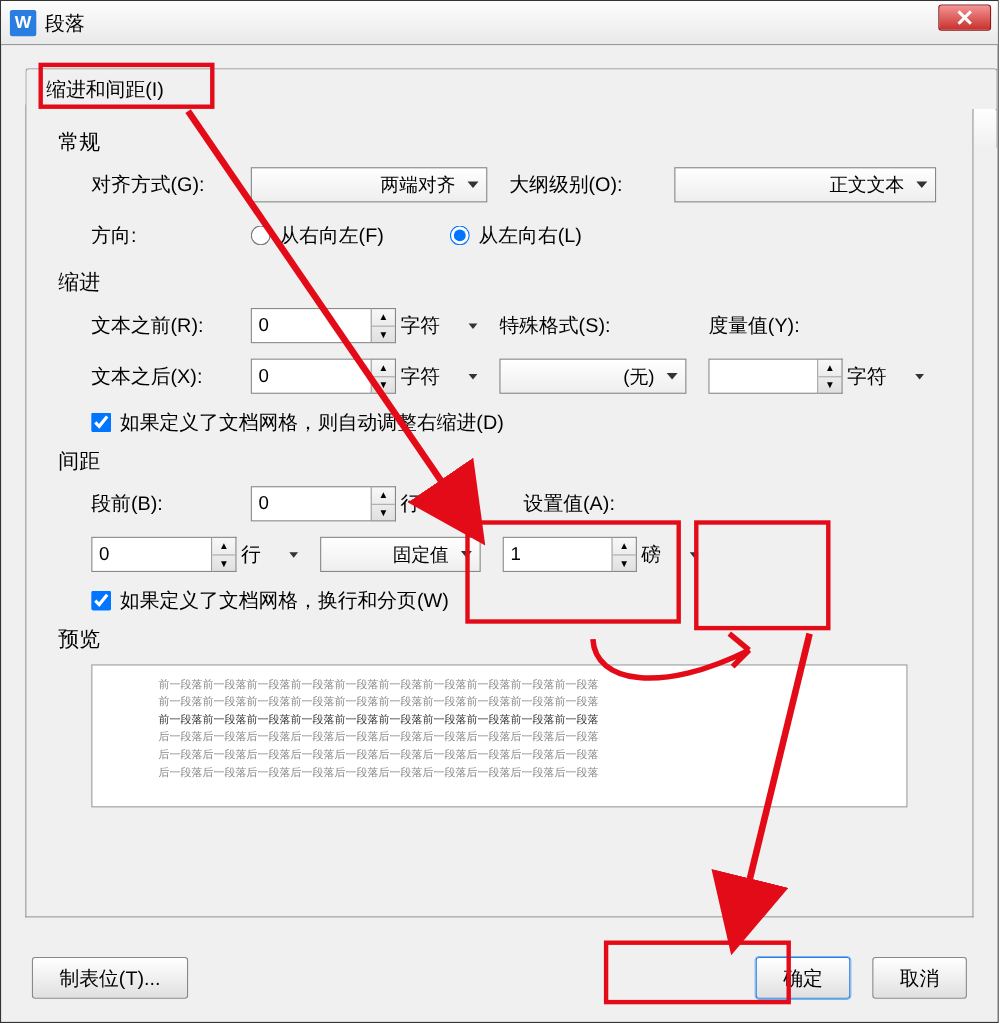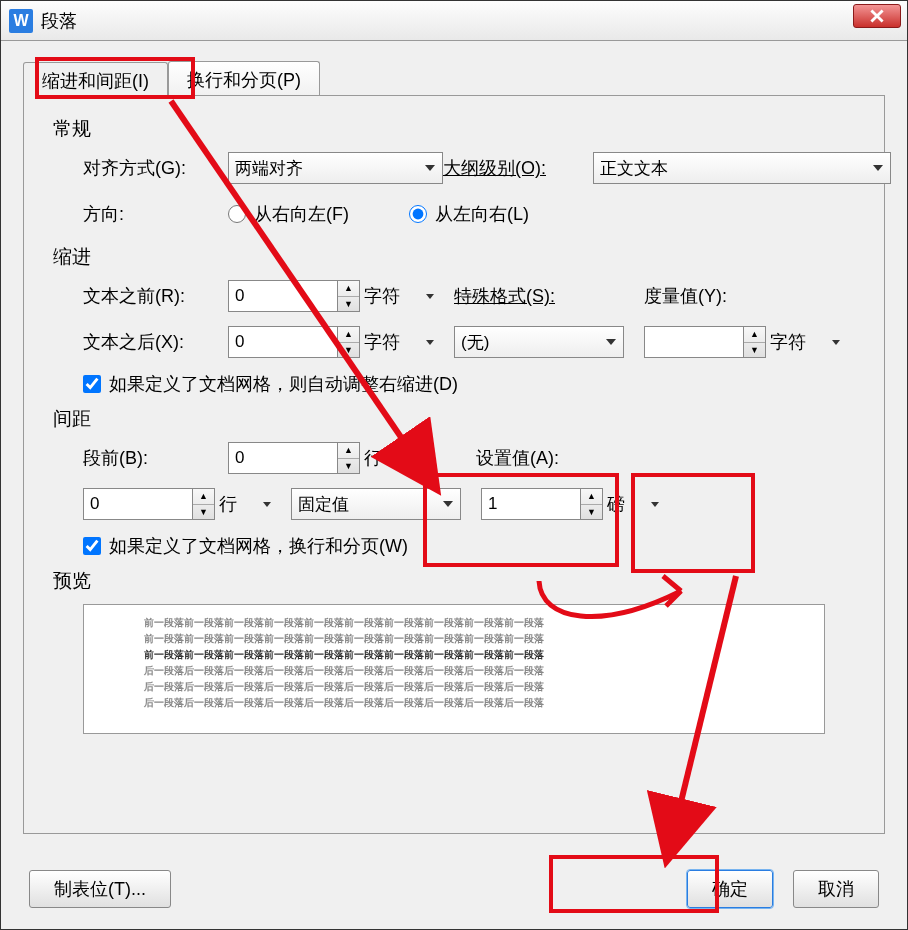--- a/index.html
+++ b/index.html
@@ -3,46 +3,46 @@
 <meta charset="utf-8">
 <style>
   *{box-sizing:border-box;margin:0;padding:0;}
   body{width:908px;height:930px;background:#d4d0c8;font-family:'Microsoft YaHei','SimSun',sans-serif;font-size:18px;color:#000;}
   .window{position:relative;width:908px;height:930px;background:#f0f0f0;border:1px solid #333;}
   .titlebar{height:40px;background:linear-gradient(to bottom,#fdfdfd,#e9e9e9);border-bottom:1px solid #999;display:flex;align-items:center;padding:0 8px;position:relative;}
   .titlebar .logo{width:24px;height:24px;background:#2a7de1;color:#fff;display:flex;align-items:center;justify-content:center;font-weight:bold;font-size:16px;border-radius:2px;margin-right:8px;font-family:Arial;}
   .titlebar .title{flex:1;}
   .titlebar .close-btn{position:absolute;right:6px;top:3px;width:48px;height:24px;background:linear-gradient(to bottom,#f39595,#c9302c);border:1px solid #8b1a1a;border-radius:3px;display:flex;align-items:center;justify-content:center;}
   .titlebar .close-btn svg{width:14px;height:14px;}
-  .tabs{display:flex;margin:20px 0 0 22px;}
+  .tabs{display:flex;margin:20px 0 0 22px;flex-direction:column;}
   .tab{padding:6px 18px;background:linear-gradient(to bottom,#fff,#f0f0f0);border:1px solid #999;border-bottom:none;border-top-left-radius:3px;border-top-right-radius:3px;margin-right:0;cursor:pointer;}
   .tab.active{background:#f0f0f0;position:relative;z-index:2;top:1px;}
   .tab-border-under{border-bottom:1px solid #999;position:absolute;left:22px;right:22px;top:94px;z-index:1;}
   .body-area{position:absolute;left:22px;right:22px;top:95px;bottom:95px;background:#f0f0f0;border:1px solid #999;border-top:none;padding:12px 29px;}
   .section-label{font-size:19px;margin:8px 0 10px 0;}
   .row{display:flex;align-items:center;margin:0 0 14px 30px;height:32px;}
   .lbl{min-width:145px;}
-  .lbl2{min-width:150px;text-decoration:underline;}
-  select,input.text{height:32px;border:1px solid #888;background:linear-gradient(to bottom,#fff,#eee);font-size:17px;padding:0 6px;}
+  .lbl2{min-width:150px;}
+  select,input.text{height:32px;border:1px solid #888;background:linear-gradient(to bottom,#fff,#eee);font-size:17px;padding:0 6px;text-align:right;}
   .combo{position:relative;display:inline-block;}
   .combo select{appearance:none;-webkit-appearance:none;padding-right:28px;}
   .combo.caret::after{content:'';position:absolute;right:8px;top:50%;transform:translateY(-50%);border-left:5px solid transparent;border-right:5px solid transparent;border-top:6px solid #333;pointer-events:none;}
   .spinner{position:relative;display:inline-flex;align-items:center;}
   .spinner input{width:110px;height:32px;border:1px solid #888;background:#fff;font-size:17px;padding:0 6px;}
   .spinner .spin{display:flex;flex-direction:column;width:22px;height:32px;border:1px solid #888;border-left:none;background:linear-gradient(to bottom,#f8f8f8,#e0e0e0);}
   .spinner .spin div{flex:1;display:flex;align-items:center;justify-content:center;font-size:9px;}
   .spinner .spin div:first-child{border-bottom:1px solid #aaa;}
   .unit-dd{display:inline-flex;align-items:center;margin-left:4px;gap:24px;}
   .unit-dd .caret{margin-left:2px;display:inline-block;border-left:4px solid transparent;border-right:4px solid transparent;border-top:5px solid #333;}
   .radio{display:inline-flex;align-items:center;margin-right:30px;}
   .radio input{margin-right:8px;width:18px;height:18px;}
   .checkbox{display:inline-flex;align-items:center;margin-left:30px;}
   .checkbox input{margin-right:8px;width:18px;height:18px;}
   .preview-box{margin:10px 30px;border:1px solid #999;background:#fff;height:130px;padding:10px 60px;overflow:hidden;color:#888;font-size:10px;line-height:1.6;}
-  .preview-line{white-space:nowrap;font-weight:bold;}
+  .preview-line{white-space:nowrap;}
   .footer{position:absolute;left:0;right:0;bottom:0;height:80px;display:flex;align-items:center;padding:0 28px;}
   .btn{height:38px;padding:0 24px;background:linear-gradient(to bottom,#fff,#e0e0e0);border:1px solid #888;border-radius:3px;font-size:18px;cursor:pointer;}
   .btn.ok{border:1px solid #2a7de1;outline:1px solid #79b4ef;}
   .footer .spacer{flex:1;}
   .footer .btn + .btn{margin-left:20px;}
   
   .hl{position:absolute;border:4px solid #e30b17;pointer-events:none;z-index:50;}
   .arrow-svg{position:absolute;z-index:60;pointer-events:none;}
 </style>
 </head>
@@ -67,21 +67,21 @@
   <div class="tab-border-under"></div>
 
   <div class="body-area">
 
     <div class="section-label">常规</div>
     <div class="row">
       <span class="lbl">对齐方式(G):</span>
       <span class="combo caret"><select style="width:215px"><option>两端对齐</option></select></span>
       <span style="width:20px"></span>
       <span class="lbl2">大纲级别(O):</span>
-      <span class="combo caret"><select style="width:298px"><option>正文文本</option></select></span>
+      <span class="combo caret"><select style="width:238px"><option>正文文本</option></select></span>
     </div>
     <div class="row">
       <span class="lbl">方向:</span>
       <label class="radio">
           <input type="radio" name="dir" style="">
           <span>从右向左(F)</span>
         </label>
       <span style="width:30px"></span>
       <label class="radio">
           <input type="radio" name="dir" checked="" style="">
@@ -165,21 +165,21 @@
           <span class="spin">
             <div>▲</div>
             <div>▼</div>
           </span>
         </span>
       <span class="unit-dd">
           <span>行</span>
           <span class="caret"></span>
         </span>
       <span style="width:20px"></span>
-      <span class="combo caret"><select style="width:170px"><option>固定值</option></select></span>
+      <span class="combo caret"><select style="width:146px"><option>固定值</option></select></span>
       <span style="width:20px"></span>
       <span class="spinner">
           <input style="width: 100px;" value="1">
           <span class="spin">
             <div>▲</div>
             <div>▼</div>
           </span>
         </span>
       <span class="unit-dd">
           <span>磅</span>

